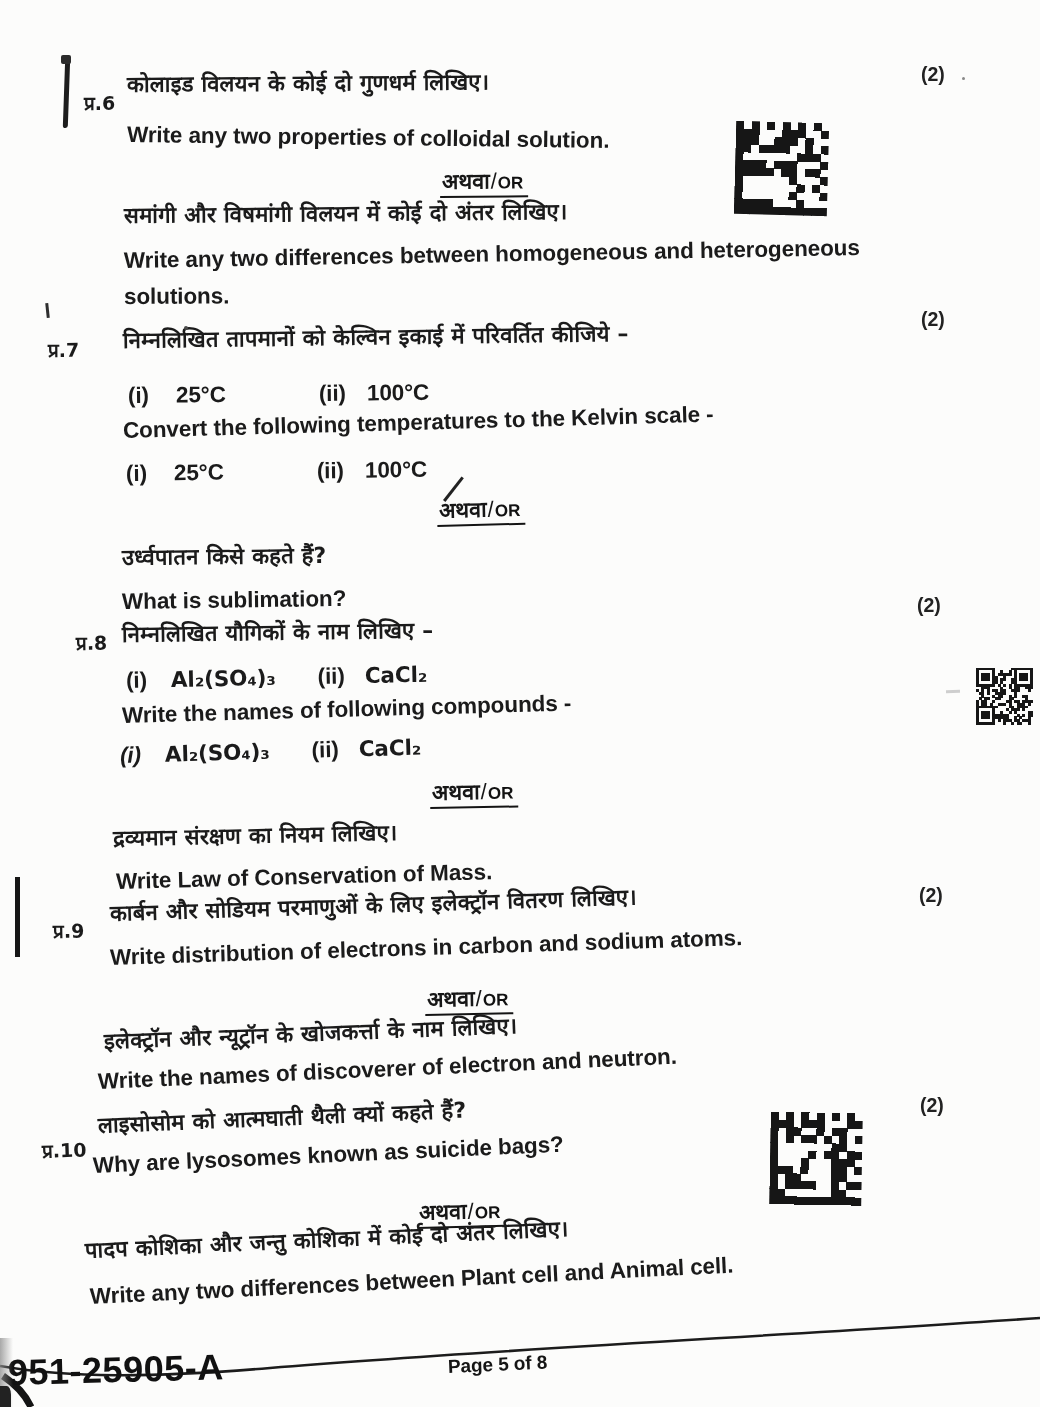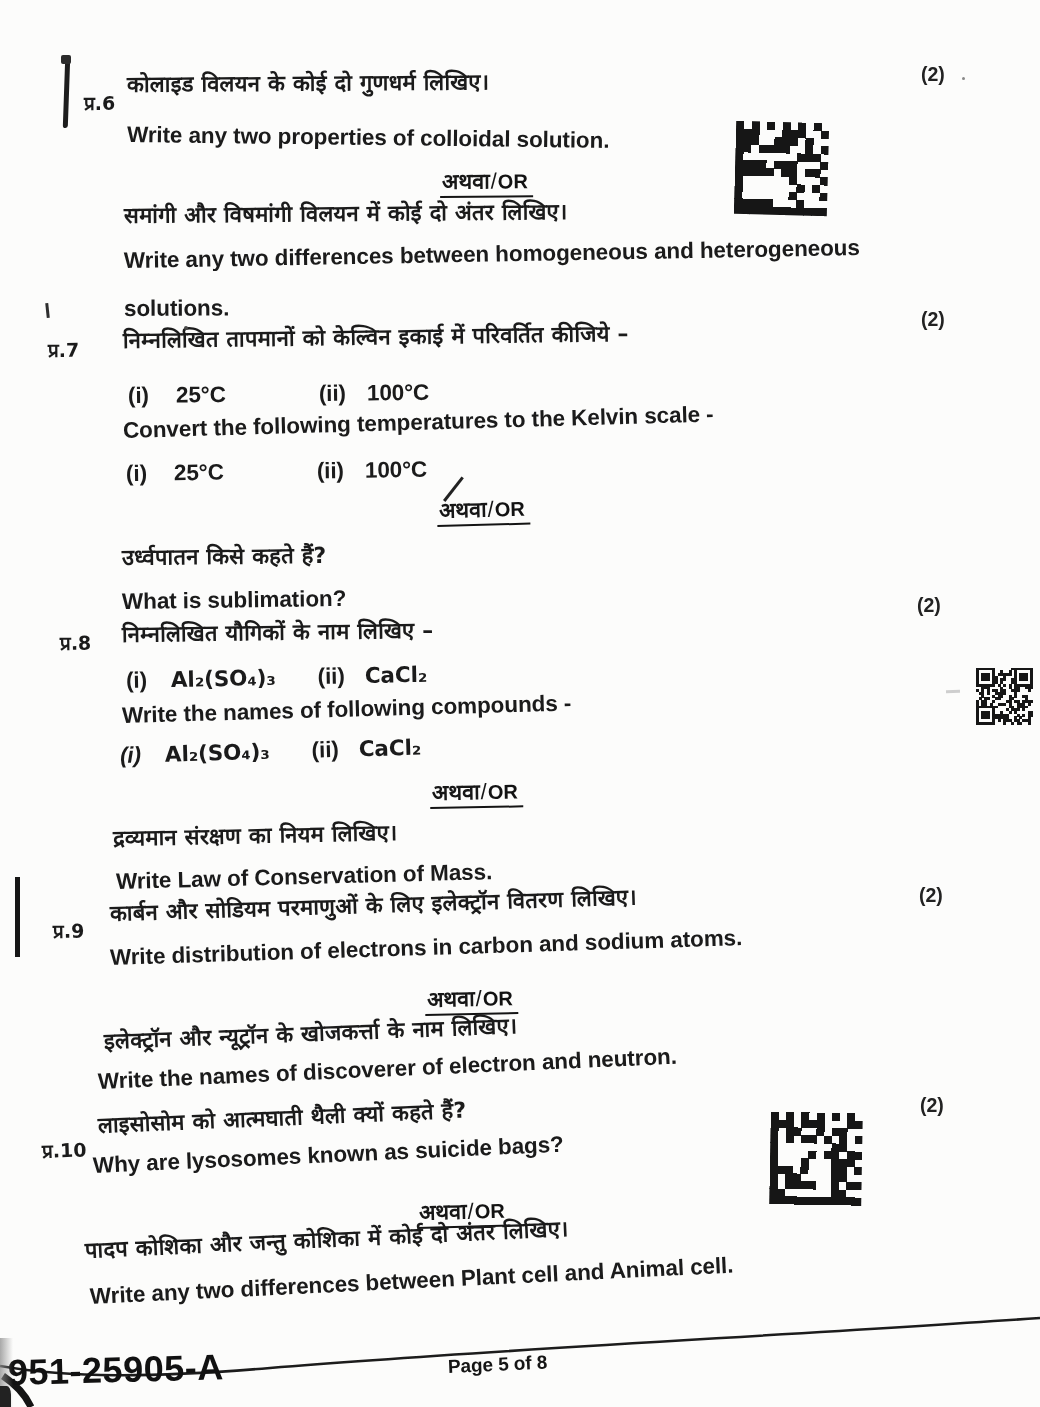--- a/index.html
+++ b/index.html
@@ -8,21 +8,21 @@
   .line{position:absolute;white-space:nowrap;transform-origin:left center;line-height:1.15;}
   .hi{font-family:"DejaVu Sans",sans-serif;font-size:22px;font-weight:600;letter-spacing:.2px;color:#1b1b1b;}
   .en{font-family:"Liberation Sans",sans-serif;font-size:22.5px;font-weight:700;letter-spacing:-.1px;color:#1b1b1b;}
   .qnum{position:absolute;font-family:"DejaVu Sans",sans-serif;font-size:19px;font-weight:700;
         white-space:nowrap;transform-origin:left center;color:#1b1b1b;}
   .marks{position:absolute;font-family:"Liberation Sans",sans-serif;font-size:19.5px;font-weight:700;color:#222;}
   .or-sep{position:absolute;white-space:nowrap;border-bottom:2.5px solid #141414;
           padding:0 5px 1px 2px;transform-origin:left center;}
   .or-hi{font-family:"DejaVu Sans",sans-serif;font-size:21.5px;font-weight:600;color:#171717;}
   .or-slash{font-family:"Liberation Sans",sans-serif;font-size:22px;font-weight:400;color:#171717;margin:0 1px;}
-  .or-en{font-family:"Liberation Sans",sans-serif;font-size:20px;font-weight:800;color:#121212;}
+  .or-en{font-family:"Liberation Sans",sans-serif;font-size:17px;font-weight:800;color:#121212;}
   .formula{font-family:"DejaVu Sans",sans-serif;font-size:21.5px;font-weight:600;}
   .it{font-style:italic;}
   .code{position:absolute;fill:#161616;shape-rendering:crispEdges;}
   .artifact{position:absolute;}
   .overlay{position:absolute;left:0;top:0;pointer-events:none;}
 </style>
 </head>
 <body>
 
 <div class="page">
@@ -31,21 +31,21 @@
   <div class="line hi" style="left:127px;top:72px;transform:rotate(-0.4deg);">कोलाइड विलयन के कोई दो गुणधर्म लिखिए।</div>
   <div class="line en" style="left:127px;top:122px;transform:rotate(0.7deg);">Write any two properties of colloidal solution.</div>
   <div class="marks" style="left:921px;top:63px;">(2)</div>
 
   <div class="or-sep" style="left:440px;top:166px;transform:rotate(-0.5deg);">
     <span class="or-hi">अथवा</span><span class="or-slash">/</span><span class="or-en">OR</span>
   </div>
 
   <div class="line hi" style="left:124px;top:203px;transform:rotate(-0.5deg);">समांगी और विषमांगी विलयन में कोई दो अंतर लिखिए।</div>
   <div class="line en" style="left:124px;top:248px;transform:rotate(-1deg);">Write any two differences between homogeneous and heterogeneous</div>
-  <div class="line en" style="left:124px;top:296px;transform:rotate(-0.3deg);text-align:center;">solutions.</div>
+  <div class="line en" style="left:124px;top:284px;transform:rotate(-0.3deg);text-align:center;">solutions.</div>
   <div class="marks" style="left:921px;top:308px;">(2)</div>
 
   <div class="qnum" style="left:48px;top:337px;transform:rotate(-0.5deg);">प्र.7</div>
   <div class="line hi" style="left:123px;top:328px;transform:rotate(-0.8deg);">निम्नलिखित तापमानों को केल्विन इकाई में परिवर्तित कीजिये –</div>
   <div class="line en" style="left:128px;top:383px;transform:rotate(-0.6deg);">
     <span>(i)</span><span style="margin-left:27px;">25°C</span><span style="margin-left:93px;">(ii)</span><span style="margin-left:21px;">100°C</span>
   </div>
   <div class="line en" style="left:123px;top:418px;transform:rotate(-1.6deg);">Convert the following temperatures to the Kelvin scale -</div>
   <div class="line en" style="left:126px;top:461px;transform:rotate(-0.8deg);">
     <span>(i)</span><span style="margin-left:27px;">25°C</span><span style="margin-left:93px;">(ii)</span><span style="margin-left:21px;">100°C</span>
@@ -54,21 +54,21 @@
   <div class="or-sep" style="left:437px;top:495px;transform:rotate(-1.5deg);">
     <span class="or-hi">अथवा</span><span class="or-slash">/</span><span class="or-en">OR</span>
   </div>
 
   <div class="artifact" style="left:452px;top:474px;width:2.5px;height:30px;background:#222;transform:rotate(38deg);transform-origin:center;"></div>
 
   <div class="line hi" style="left:122px;top:545px;transform:rotate(-0.6deg);">उर्ध्वपातन किसे कहते हैं?</div>
   <div class="line en" style="left:122px;top:589px;transform:rotate(-0.8deg);">What is sublimation?</div>
   <div class="marks" style="left:917px;top:594px;">(2)</div>
 
-  <div class="qnum" style="left:60px;top:630px;transform:rotate(-0.8deg);text-align:center;">प्र.8</div>
+  <div class="qnum" style="left:76px;top:630px;transform:rotate(-0.8deg);text-align:center;">प्र.8</div>
   <div class="line hi" style="left:122px;top:622px;transform:rotate(-0.8deg);">निम्नलिखित यौगिकों के नाम लिखिए –</div>
   <div class="line en" style="left:126px;top:668px;transform:rotate(-1.2deg);">
     <span>(i)</span><span class="formula" style="margin-left:24px;">Al₂(SO₄)₃</span><span style="margin-left:42px;">(ii)</span><span class="formula" style="margin-left:20px;">CaCl₂</span>
   </div>
   <div class="line en" style="left:122px;top:703px;transform:rotate(-1.6deg);">Write the names of following compounds -</div>
   <div class="line en" style="left:120px;top:743px;transform:rotate(-1.6deg);">
     <span class="it">(i)</span><span class="formula" style="margin-left:24px;">Al₂(SO₄)₃</span><span style="margin-left:42px;">(ii)</span><span class="formula" style="margin-left:20px;">CaCl₂</span>
   </div>
 
   <div class="or-sep" style="left:430px;top:777px;transform:rotate(-1deg);">

